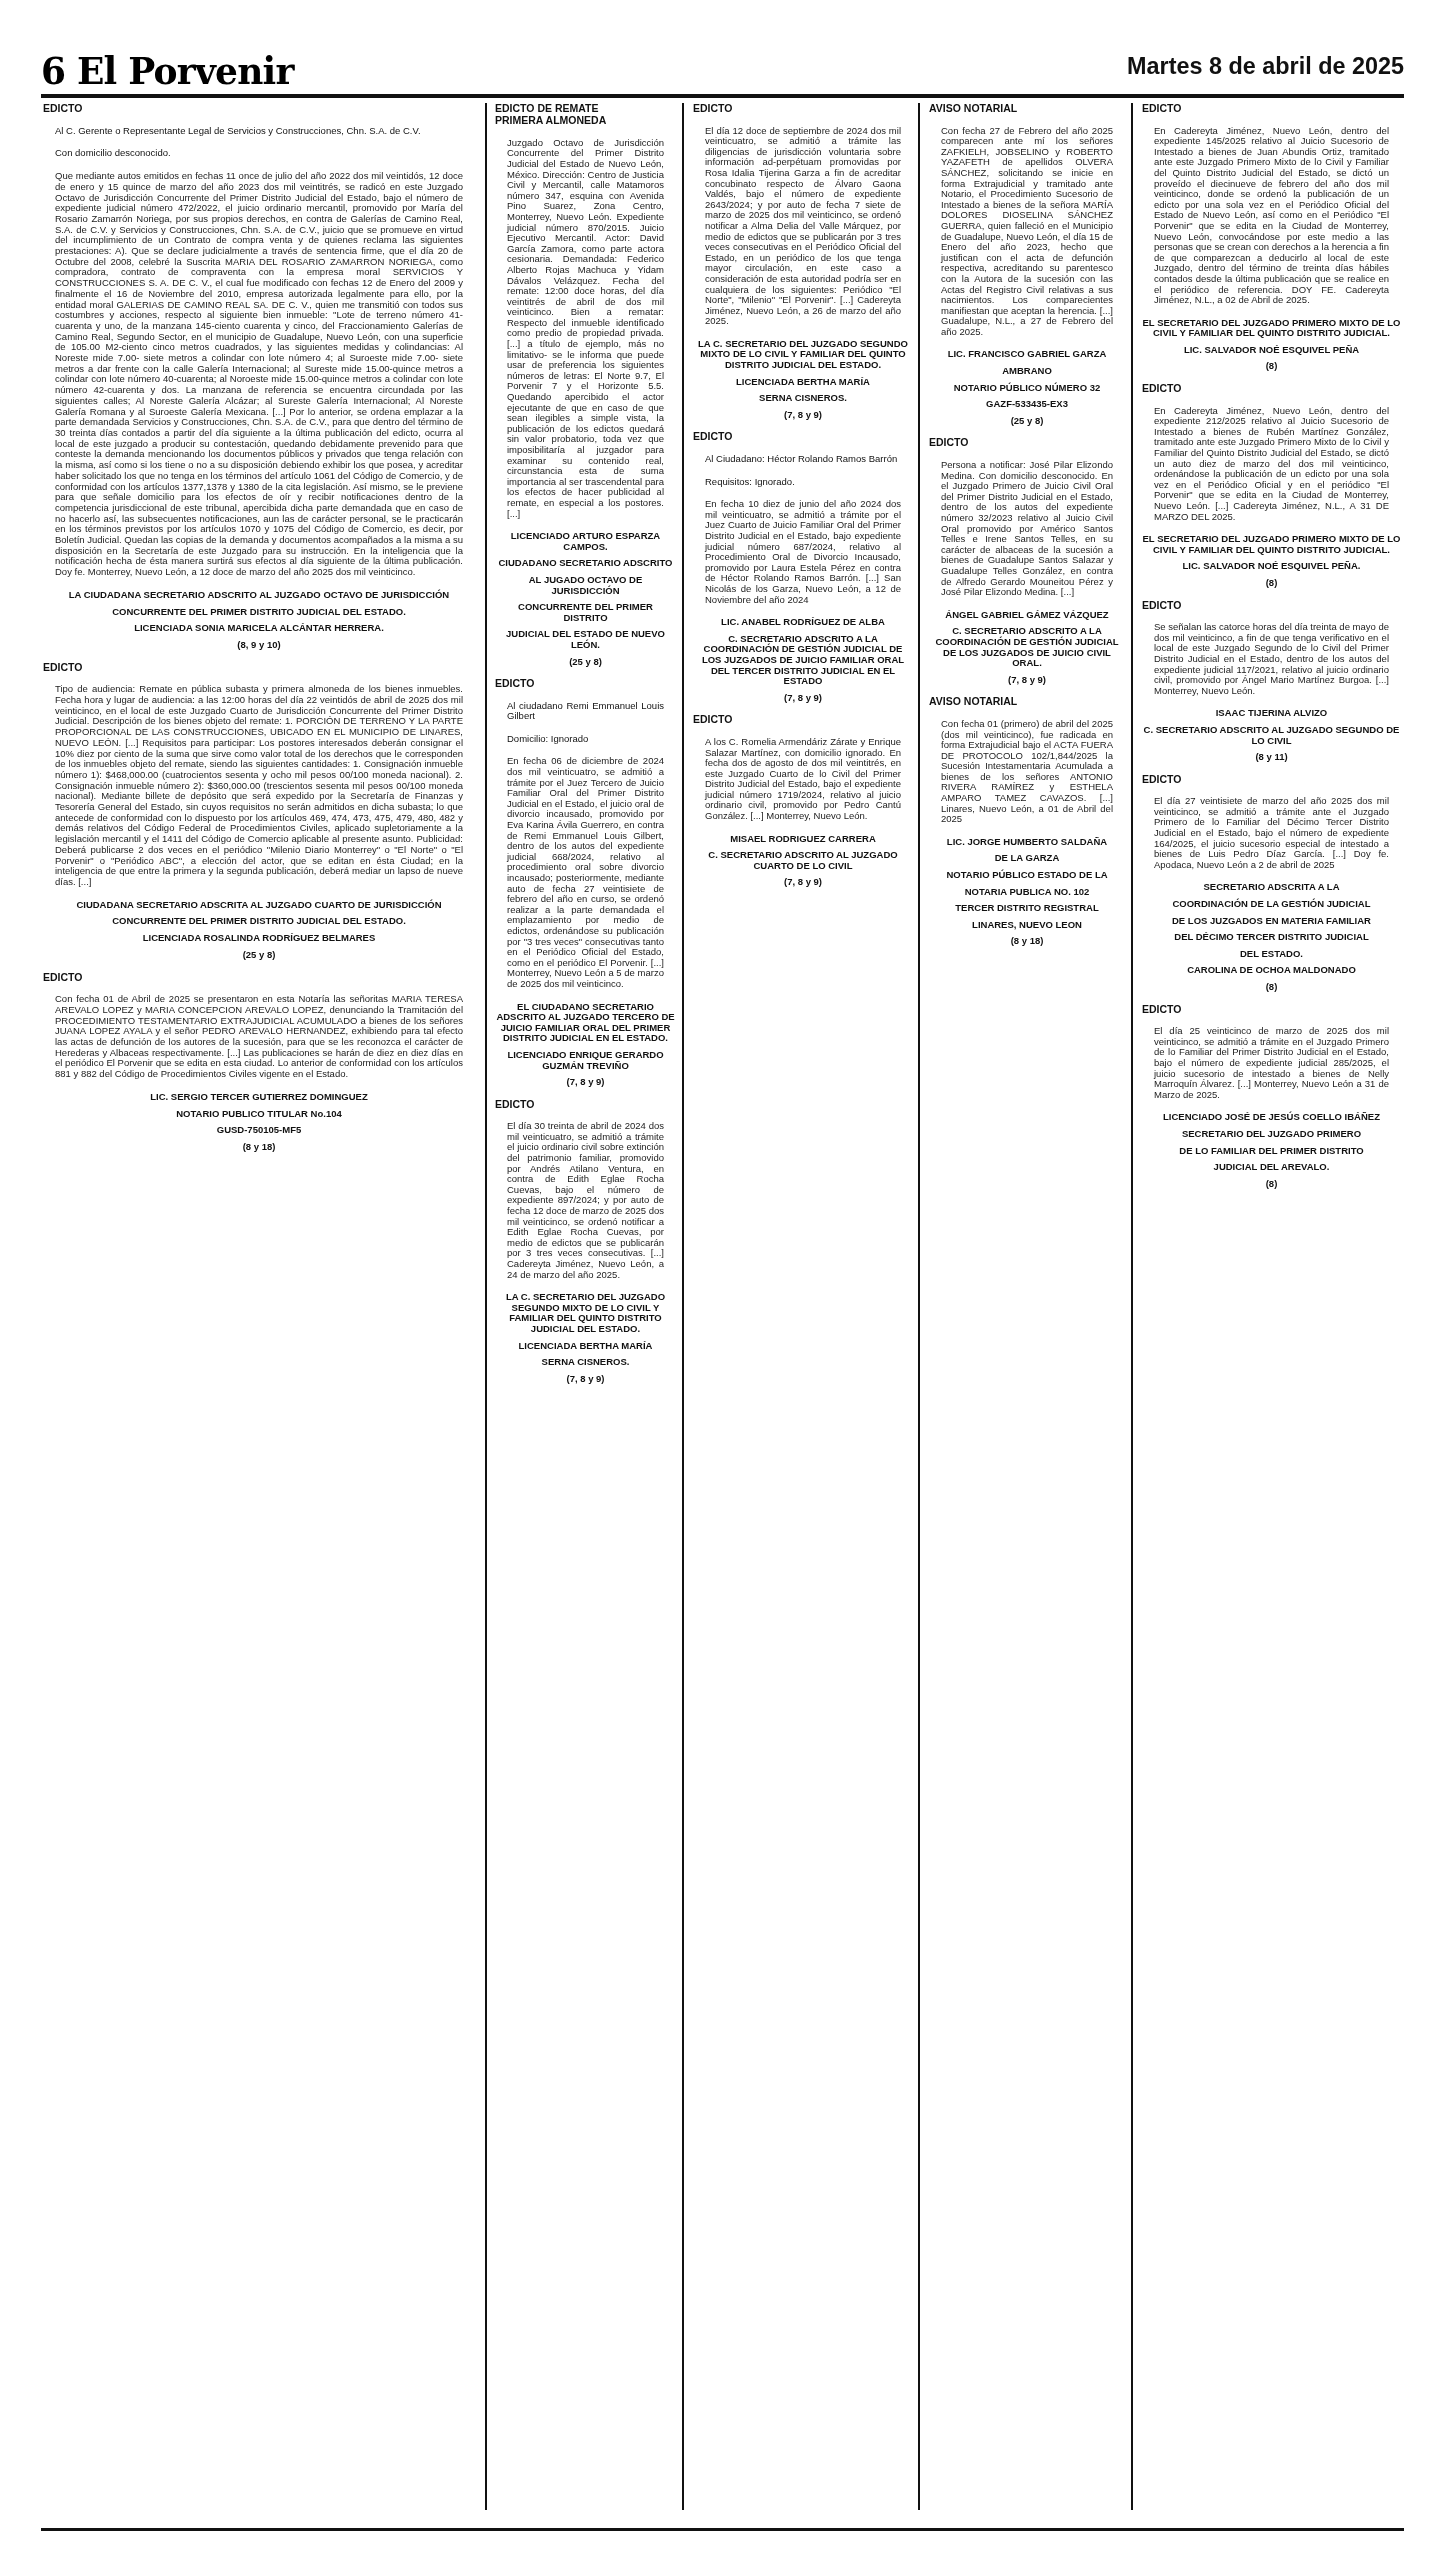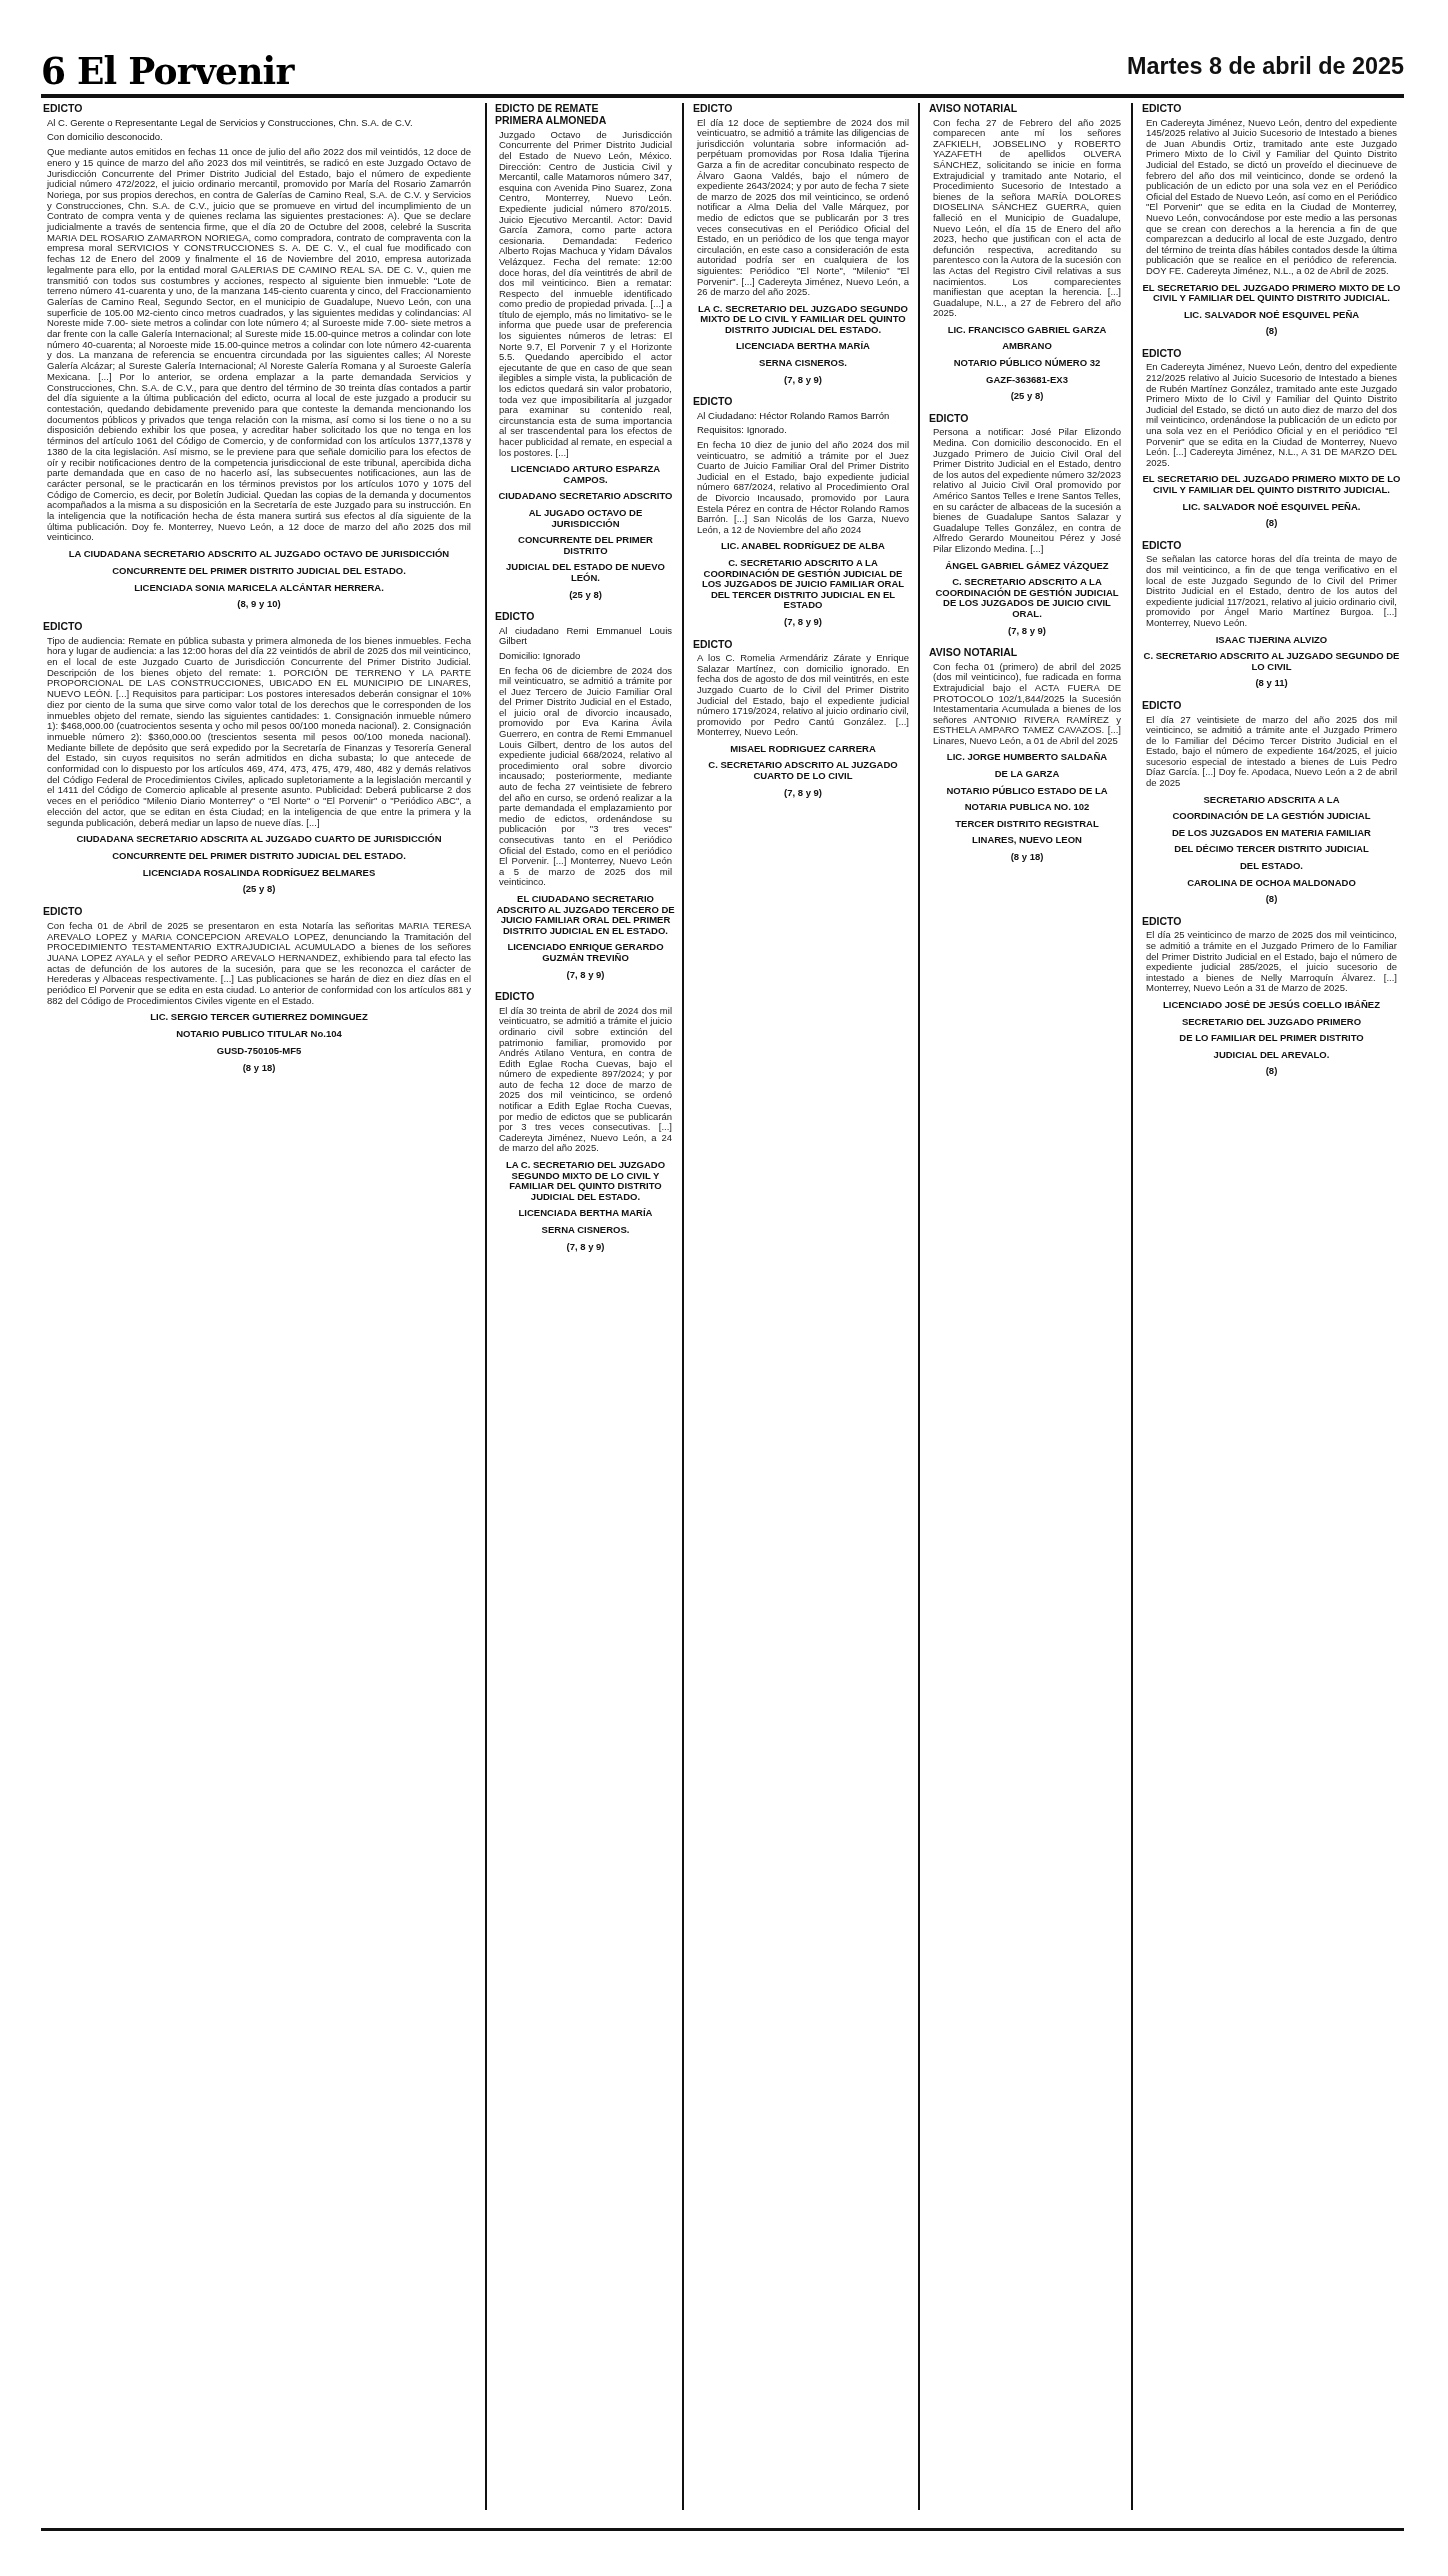--- a/index.html
+++ b/index.html
@@ -7,21 +7,21 @@
   .masthead { position:absolute; left:41px; top:48px; width:1363px; height:47px; }
   .logo { position:absolute; left:0; top:0; font-family:"DejaVu Serif", serif; font-weight:900; font-size:36px; letter-spacing:-0.8px; line-height:44px; color:#000; transform:scaleY(1.05); }
   .date { position:absolute; right:0; top:4.7px; font-family:"Liberation Sans", sans-serif; font-weight:bold; font-size:23.4px; color:#111;margin-left:24px; }
   .rule-top { position:absolute; left:41px; top:94px; width:1363px; height:3.9px; background:#111; }
   .rule-bottom { position:absolute; height:3.1px; background:#111; }
   .col { position:absolute; top:103px; font-size:9.5px; line-height:10.6px; text-align:justify; hyphens:auto; }
   .vline { position:absolute; top:103px; width:1.6px; background:#111; }
   .hd { text-align:left; font-weight:bold; font-size:10.5px; margin:0 0 1.6px 0; }
   .sig { text-align:center; font-weight:bold; margin:6px 0; }
   .pub { text-align:center; font-weight:bold; margin:0.8px 0 11px 0; }
-  p { margin:4px; }
+  p { margin:12px; }
   .body-wide { font-size:9.5px; line-height:10.7px; }
   .fill { color:#222; }
 </style>
 </head>
 <body>
 
 <div class="masthead">
   <div class="logo">
     <span>6</span>
     <span>El Porvenir</span>
@@ -117,21 +117,21 @@
     </div>
   </div>
 <div class="vline" style="left:918px; height:2407px;"></div>
 <div class="col" id="col3" style="left:929px; width:196px; height:2407px;">
     <div>
       <div class="hd">AVISO NOTARIAL</div>
       <p class="fill">Con fecha 27 de Febrero del año 2025 comparecen ante mí los señores ZAFKIELH, JOBSELINO y ROBERTO YAZAFETH de apellidos OLVERA SÁNCHEZ, solicitando se inicie en forma Extrajudicial y tramitado ante Notario, el Procedimiento Sucesorio de Intestado a bienes de la señora MARÍA DOLORES DIOSELINA SÁNCHEZ GUERRA, quien falleció en el Municipio de Guadalupe, Nuevo León, el día 15 de Enero del año 2023, hecho que justifican con el acta de defunción respectiva, acreditando su parentesco con la Autora de la sucesión con las Actas del Registro Civil relativas a sus nacimientos. Los comparecientes manifiestan que aceptan la herencia. [...] Guadalupe, N.L., a 27 de Febrero del año 2025.</p>
       <div class="sig">LIC. FRANCISCO GABRIEL GARZA</div>
       <div class="sig">AMBRANO</div>
       <div class="sig">NOTARIO PÚBLICO NÚMERO 32</div>
-      <div class="sig">GAZF-363681-EX3</div>
+      <div class="sig">GAZF-533435-EX3</div>
       <div class="pub">(25 y 8)</div>
     </div>
     <div>
       <div class="hd">EDICTO</div>
       <p class="fill">Persona a notificar: José Pilar Elizondo Medina. Con domicilio desconocido. En el Juzgado Primero de Juicio Civil Oral del Primer Distrito Judicial en el Estado, dentro de los autos del expediente número 32/2023 relativo al Juicio Civil Oral promovido por Américo Santos Telles e Irene Santos Telles, en su carácter de albaceas de la sucesión a bienes de Guadalupe Santos Salazar y Guadalupe Telles González, en contra de Alfredo Gerardo Mouneitou Pérez y José Pilar Elizondo Medina. [...]</p>
       <div class="sig">ÁNGEL GABRIEL GÁMEZ VÁZQUEZ</div>
       <div class="sig">C. SECRETARIO ADSCRITO A LA COORDINACIÓN DE GESTIÓN JUDICIAL DE LOS JUZGADOS DE JUICIO CIVIL ORAL.</div>
       <div class="pub">(7, 8 y 9)</div>
     </div>
     <div>

